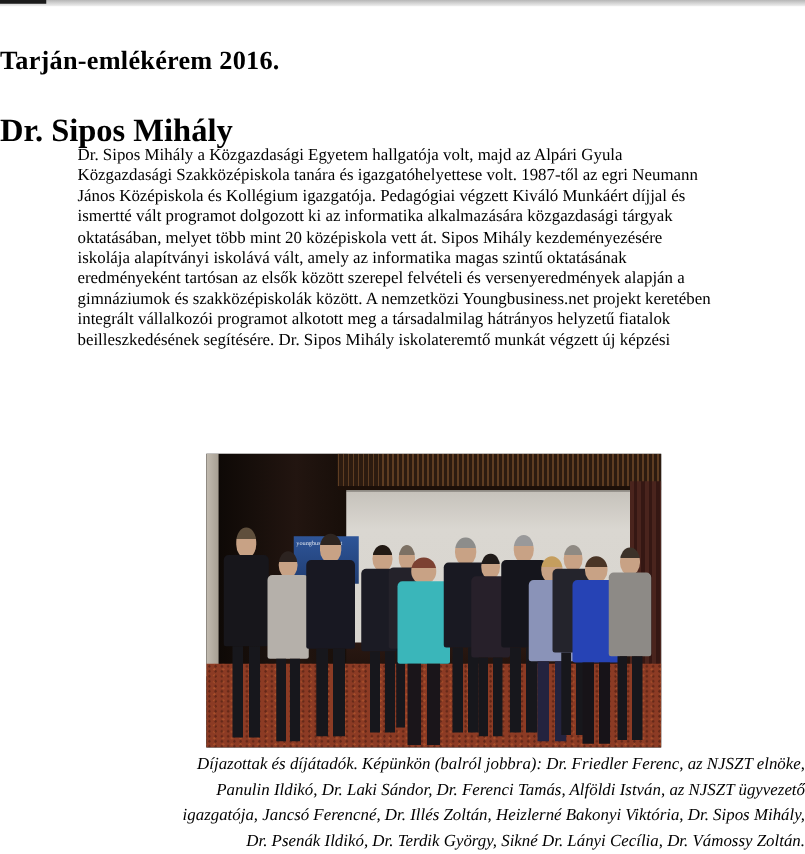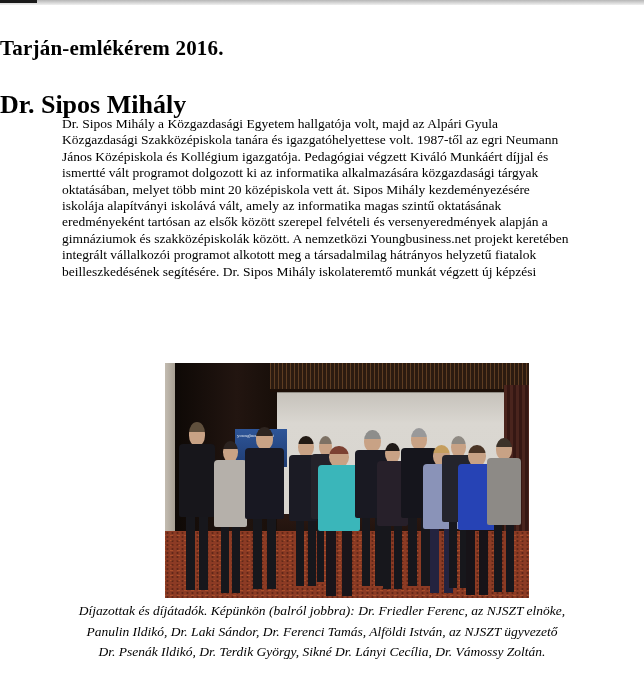--- a/index.html
+++ b/index.html
@@ -46,21 +46,21 @@
     color:rgba(255,255,255,.85);font-size:5px;line-height:7px;
     padding:3px 2px;box-sizing:border-box;overflow:hidden;}
   .people{position:absolute;inset:0;}
   .person{position:absolute;display:flex;flex-direction:column;align-items:center;}
   .p-head{width:46%;height:14%;border-radius:50% 50% 46% 46%;}
   .p-torso{width:100%;height:44%;border-radius:4px 4px 2px 2px;margin-top:-2px;}
   .p-legs{width:60%;flex:1;}
 
   .caption{position:absolute;top:601px;left:0;width:644px;text-align:center;
     font-style:italic;}
-  .caption-line{font-size:13.5px;line-height:20.6px;white-space:nowrap;}
+  .caption-line{font-size:13.5px;line-height:20.6px;white-space:nowrap;text-align:right;}
 </style>
 </head>
 <body>
 
 <div class="top-bar">
   <div class="top-bar-black"></div>
 </div>
 
 <h1 class="title1">Tarján-emlékérem 2016.</h1>
 <h2 class="title2">Dr. Sipos Mihály</h2>
@@ -152,14 +152,15 @@
         <div class="p-head" style="background:linear-gradient(#3c3229 0 40%, #c8a285 40%)"></div>
         <div class="p-torso" style="background:#8d8a86"></div>
         <div class="p-legs" style="background:linear-gradient(to right, #17171c 0 40%, transparent 40% 60%, #17171c 60%)"></div>
       </div>
     </div>
 </div>
 
 <div class="caption">
   <div class="caption-line">Díjazottak és díjátadók. Képünkön (balról jobbra): Dr. Friedler Ferenc, az NJSZT elnöke,</div>
   <div class="caption-line">Panulin Ildikó, Dr. Laki Sándor, Dr. Ferenci Tamás, Alföldi István, az NJSZT ügyvezető</div>
+  <div class="caption-line">igazgatója, Jancsó Ferencné, Dr. Illés Zoltán, Heizlerné Bakonyi Viktória, Dr. Sipos Mihály,</div>
   <div class="caption-line">Dr. Psenák Ildikó, Dr. Terdik György, Sikné Dr. Lányi Cecília, Dr. Vámossy Zoltán.</div>
 </div>
 
 </body></html>

